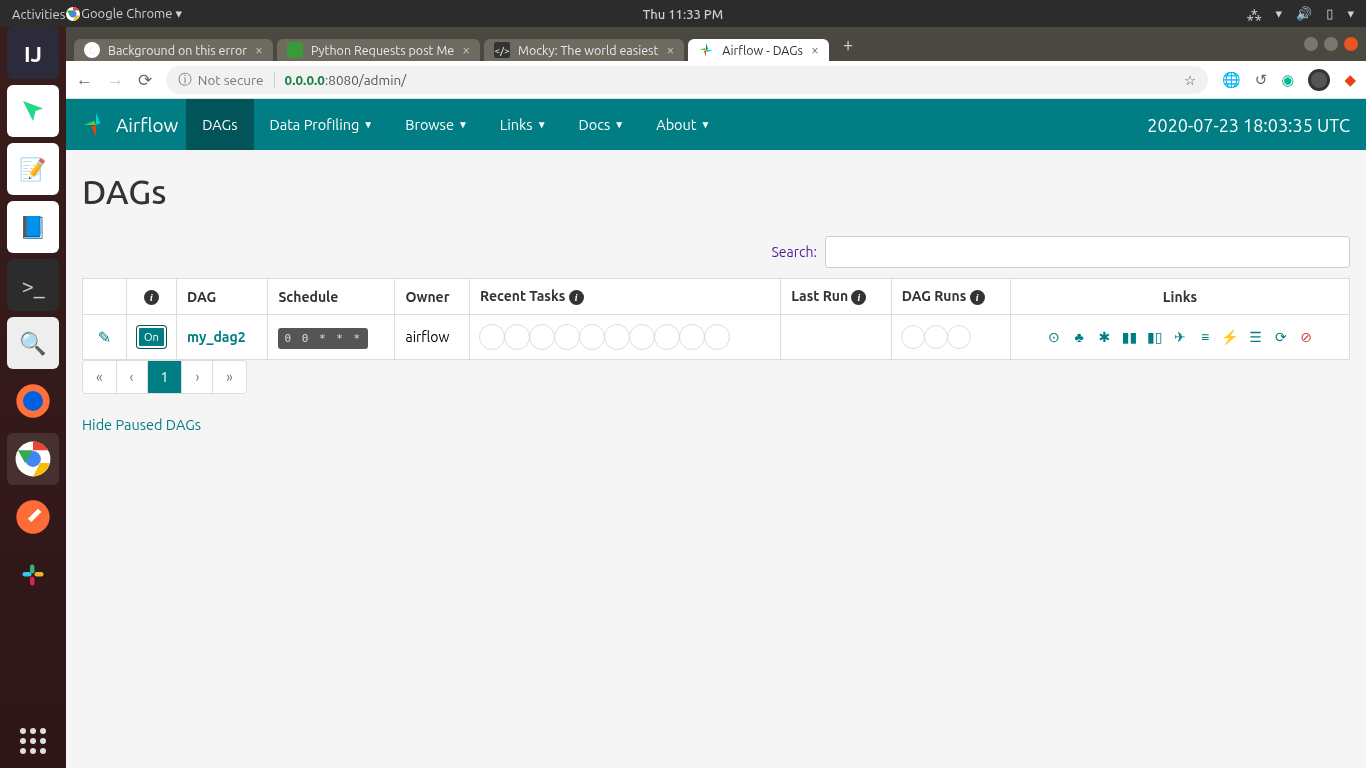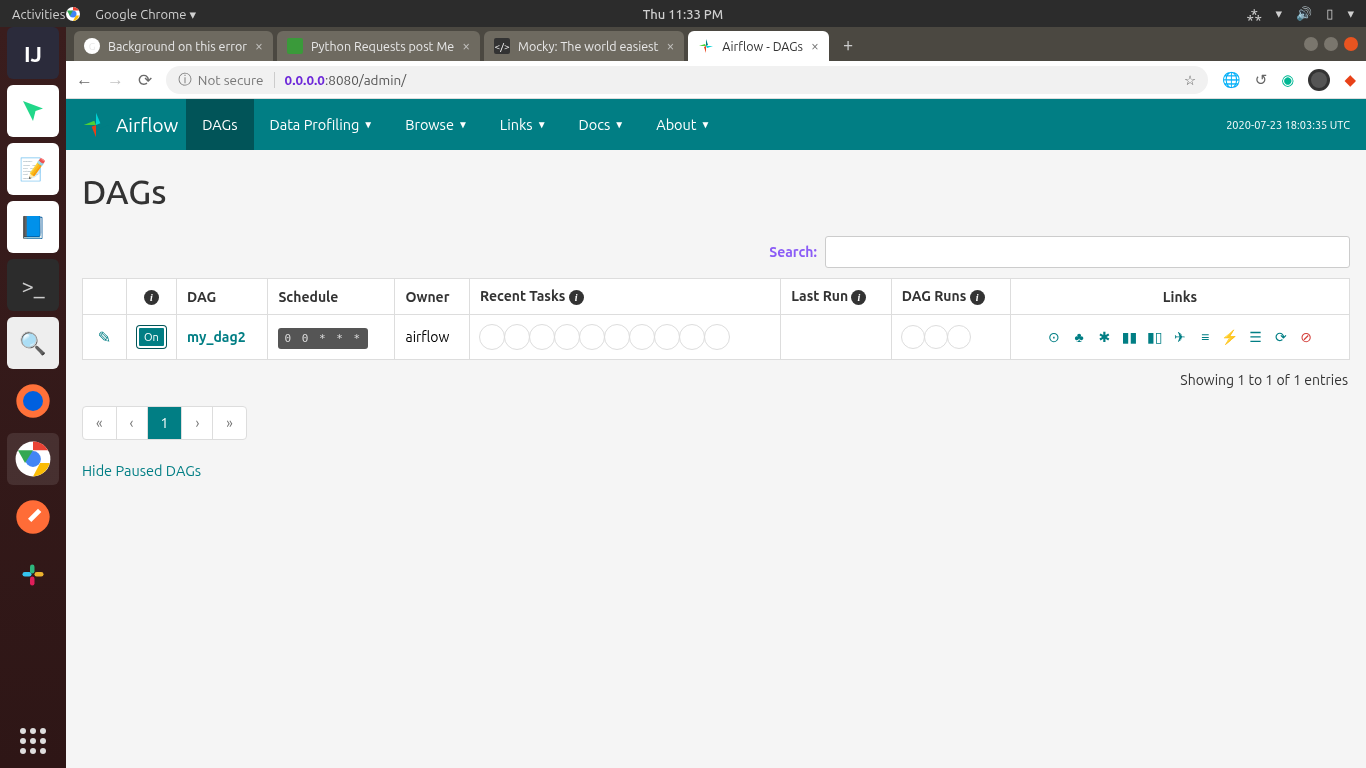--- a/index.html
+++ b/index.html
@@ -1,35 +1,35 @@
 <!DOCTYPE html>
 <html><head>
 <meta charset="utf-8">
 <style>
 * { margin: 0; padding: 0; box-sizing: border-box; font-family: Ubuntu, -apple-system, sans-serif; }
 body { width: 1366px; height: 768px; overflow: hidden; background: #f5f5f5; }
 
 
 .ubuntu-bar { height: 27px; background: #2c2c2c; color: #d0d0d0; display: flex; align-items: center; padding: 0 12px; font-size: 13px; }
 .ubuntu-bar .activities { }
-.ubuntu-bar .app { display: flex; align-items: flex-end; gap: 14px; }
+.ubuntu-bar .app { display: flex; align-items: center; gap: 0; }
 .ubuntu-bar .clock { position: absolute; left: 50%; transform: translateX(-50%); font-weight: 500; }
 .ubuntu-bar .tray { margin-left: auto; display: flex; gap: 14px; align-items: center; }
 
 
 .launcher { position: absolute; left: 0; top: 27px; width: 66px; height: 741px; background: linear-gradient(#3a1d1d,#2e1616); display: flex; flex-direction: column; align-items: center; gap: 6px; }
 .launcher .app-icon { width: 52px; height: 52px; border-radius: 6px; display: flex; align-items: center; justify-content: center; font-size: 22px; }
 .launcher .active { background: rgba(255,255,255,.1); }
 .launcher .dots { margin-top: auto; margin-bottom: 14px; color: #ddd; font-size: 20px; letter-spacing: 2px; display:grid; grid-template-columns:repeat(3,6px); gap:4px;}
 .launcher .dots span{width:6px;height:6px;background:#ddd;border-radius:50%;}
 
 
 .chrome { position: absolute; left: 66px; top: 27px; right: 0; bottom: 0; background: #fff; display: flex; flex-direction: column; }
 .tab-strip { height: 34px; background: #4b4841; display: flex; align-items: flex-end; padding-left: 8px; }
-.tab { height: 30px; background: #6e6a60; color: #e8e8e8; font-size: 12.5px; display: flex; align-items: center; padding: 0 10px; border-radius: 6px 6px 0 0; margin-right: 4px; max-width: 240px; gap: 8px; }
+.tab { height: 22px; background: #6e6a60; color: #e8e8e8; font-size: 12.5px; display: flex; align-items: center; padding: 0 10px; border-radius: 6px 6px 0 0; margin-right: 4px; max-width: 240px; gap: 8px; }
 .tab.active { background: #ffffff; color: #333; }
 .tab .favicon { width: 16px; height: 16px; border-radius: 2px; display: inline-flex; align-items: center; justify-content: center; font-size: 10px; }
 .tab .close { font-size: 14px; opacity: .7; }
 .tab-strip .newtab { color: #ccc; padding: 0 10px; font-size: 18px; align-self: center; }
 .tab-strip .winbtns { margin-left: auto; display: flex; gap: 6px; padding: 0 8px; align-self: center; }
 .tab-strip .winbtns span { width: 14px; height: 14px; border-radius: 50%; background: #7a766d; display: inline-block; }
 .tab-strip .winbtns .cl { background: #e95420; }
 
 .addr-bar { height: 38px; background: #fff; border-bottom: 1px solid #ddd; display: flex; align-items: center; padding: 0 10px; gap: 14px; }
 .addr-bar .navbtn { color: #6a6a6a; font-size: 17px; }
@@ -38,27 +38,27 @@
 .omnibox .sep { width: 1px; height: 16px; background: #ccc; }
 .addr-bar .ext { display: flex; gap: 14px; align-items: center; color: #666; font-size: 15px; }
 
 
 .af-nav { height: 51px; background: #017e84; color: #fff; display: flex; align-items: center; padding: 0 16px 0 8px; }
 .af-brand { display: flex; align-items: center; gap: 6px; font-size: 19px; font-weight: 400; padding: 0 8px; }
 .pinwheel { width: 28px; height: 28px; }
 .af-nav .item { padding: 0 16px; height: 51px; display: flex; align-items: center; font-size: 14.5px; cursor: pointer; }
 .af-nav .item.active { background: #015458; }
 .af-nav .caret { font-size: 10px; margin-left: 4px; }
-.af-nav .ts { margin-left: auto; font-size: 11px; }
+.af-nav .ts { margin-left: auto; font-size: 18px; }
 
 
 .content { padding: 22px 16px 0 16px; background: #f5f5f5; flex: 1; }
 h1 { font-size: 34px; font-weight: 500; color: #333; margin-bottom: 26px; }
 .search-row { display: flex; justify-content: flex-end; align-items: center; margin-bottom: 10px; gap: 8px; }
-.search-row label { font-weight: 700; font-size: 14px; color: #8b5cf6; }
+.search-row label { font-weight: 400; font-size: 14px; color: #4c1d95; }
 .search-row input { width: 525px; height: 32px; border: 1px solid #ccc; border-radius: 3px; padding: 0 8px; font-size: 14px; }
 
 table { width: 100%; border-collapse: collapse; background: #fff; border: 1px solid #ddd; }
 th, td { border: 1px solid #ddd; padding: 9px 10px; font-size: 14px; text-align: left; vertical-align: middle; }
 th { font-weight: 700; color: #333; }
 th.center, td.center { text-align: center; }
 .info-icon { display: inline-flex; width: 15px; height: 15px; border-radius: 50%; background: #333; color: #fff; align-items: center; justify-content: center; font-size: 10px; font-weight: 700; font-style: italic; font-family: Georgia,serif;}
 
 .edit-icon { color: #017e84; font-size: 16px; }
 .toggle { display: inline-flex; border: 2px solid #fff; background: #017e84; color: #fff; border-radius: 3px; font-size: 11px; padding: 3px 5px; box-shadow: 0 0 0 1px #015458; }
@@ -202,21 +202,21 @@
   <div class="addr-bar">
     <span class="navbtn">←</span>
     <span class="navbtn" style="opacity:.4;">→</span>
     <span class="navbtn">⟳</span>
     <div class="omnibox">
       <span class="secure">
           <span>ⓘ</span>
           <span>Not secure</span>
         </span>
       <span class="sep"></span>
-      <span><b style="color:#6d28d9;">0.0.0.0</b><span>:8080/admin/</span></span>
+      <span><b style="color:#15803d;">0.0.0.0</b><span>:8080/admin/</span></span>
       <span style="margin-left:auto;">☆</span>
     </div>
     <div class="ext">
       <span style="color:#1a73e8;">🌐</span>
       <span>↺</span>
       <span style="color:#00b894;">◉</span>
       <span>
           <svg width="22" height="22">
             <circle cx="11" cy="11" r="11" fill="#333"></circle>
             <circle cx="11" cy="11" r="8" fill="#555"></circle>
@@ -321,21 +321,20 @@
             <span class="ic">≡</span>
             <span class="ic">⚡</span>
             <span class="ic">☰</span>
             <span class="ic">⟳</span>
             <span class="ic del">⊘</span>
           </td>
         </tr>
       </tbody>
     </table>
 
-    <div class="footer-row">Showing 1 to 1 of 1 entries</div>
 
     <div class="pager">
       <span>«</span>
       <span>‹</span>
       <span class="cur">1</span>
       <span>›</span>
       <span>»</span>
     </div>
 
     <a class="hide-link">Hide Paused DAGs</a>

